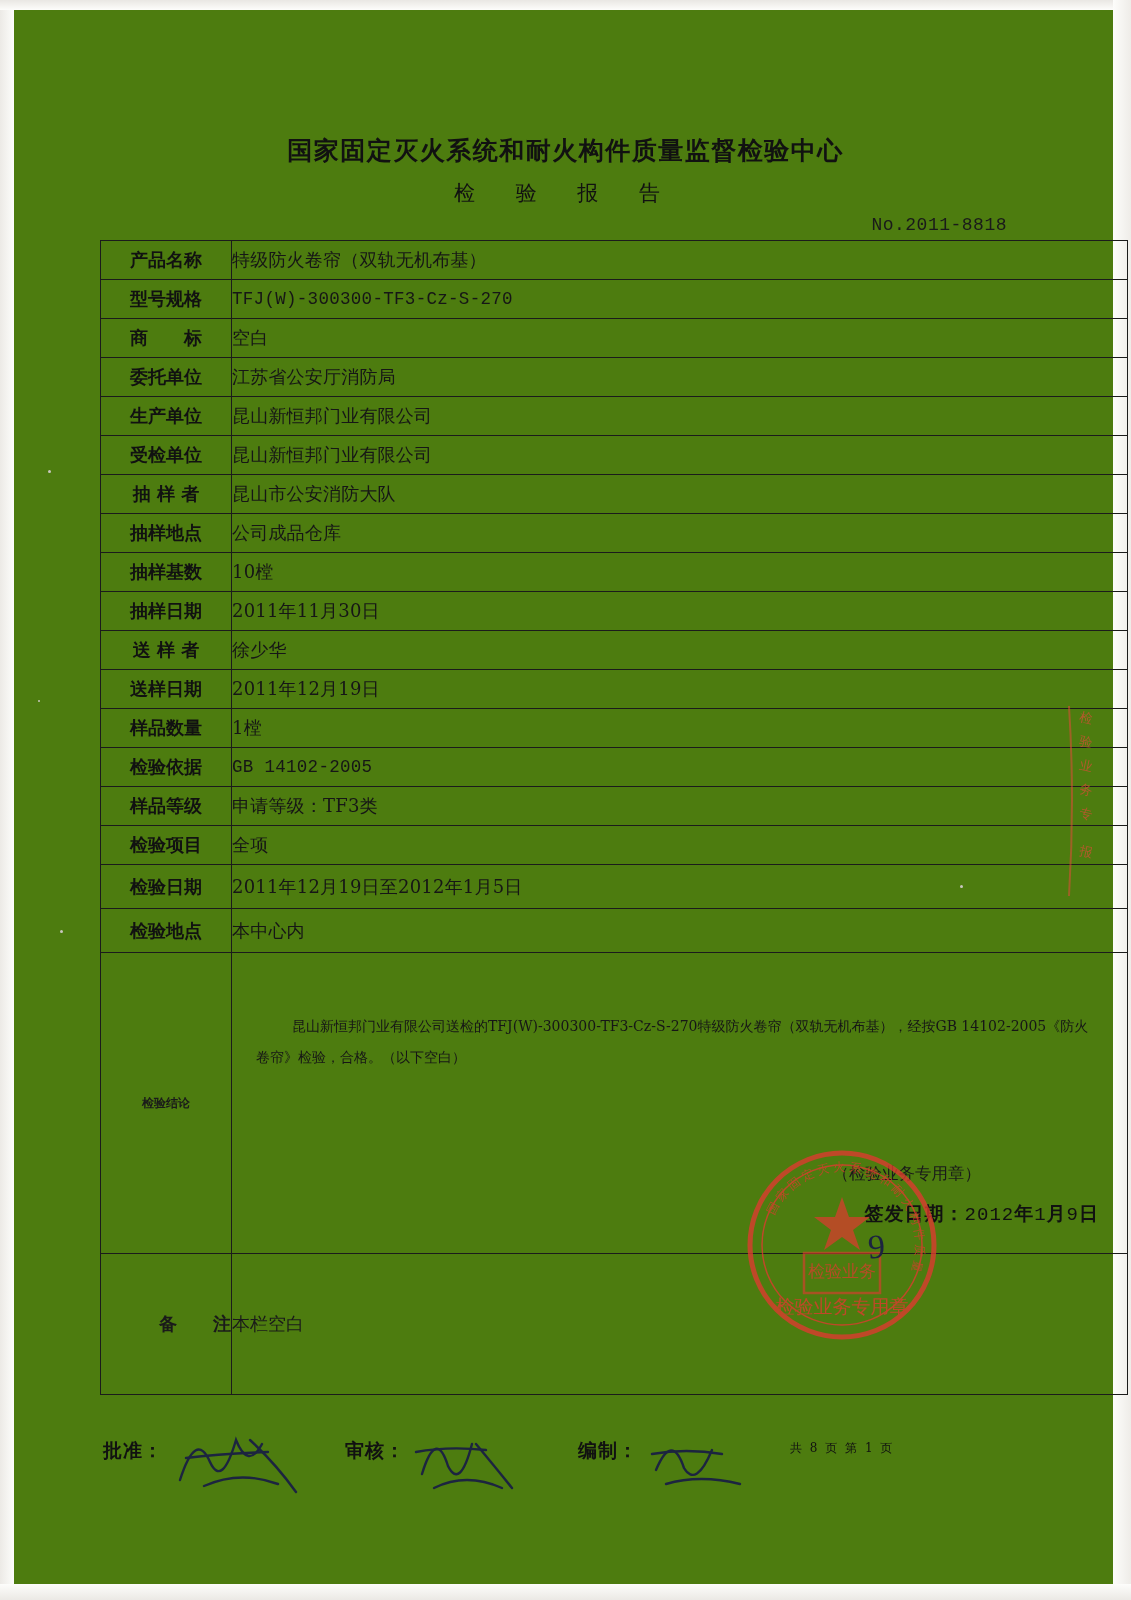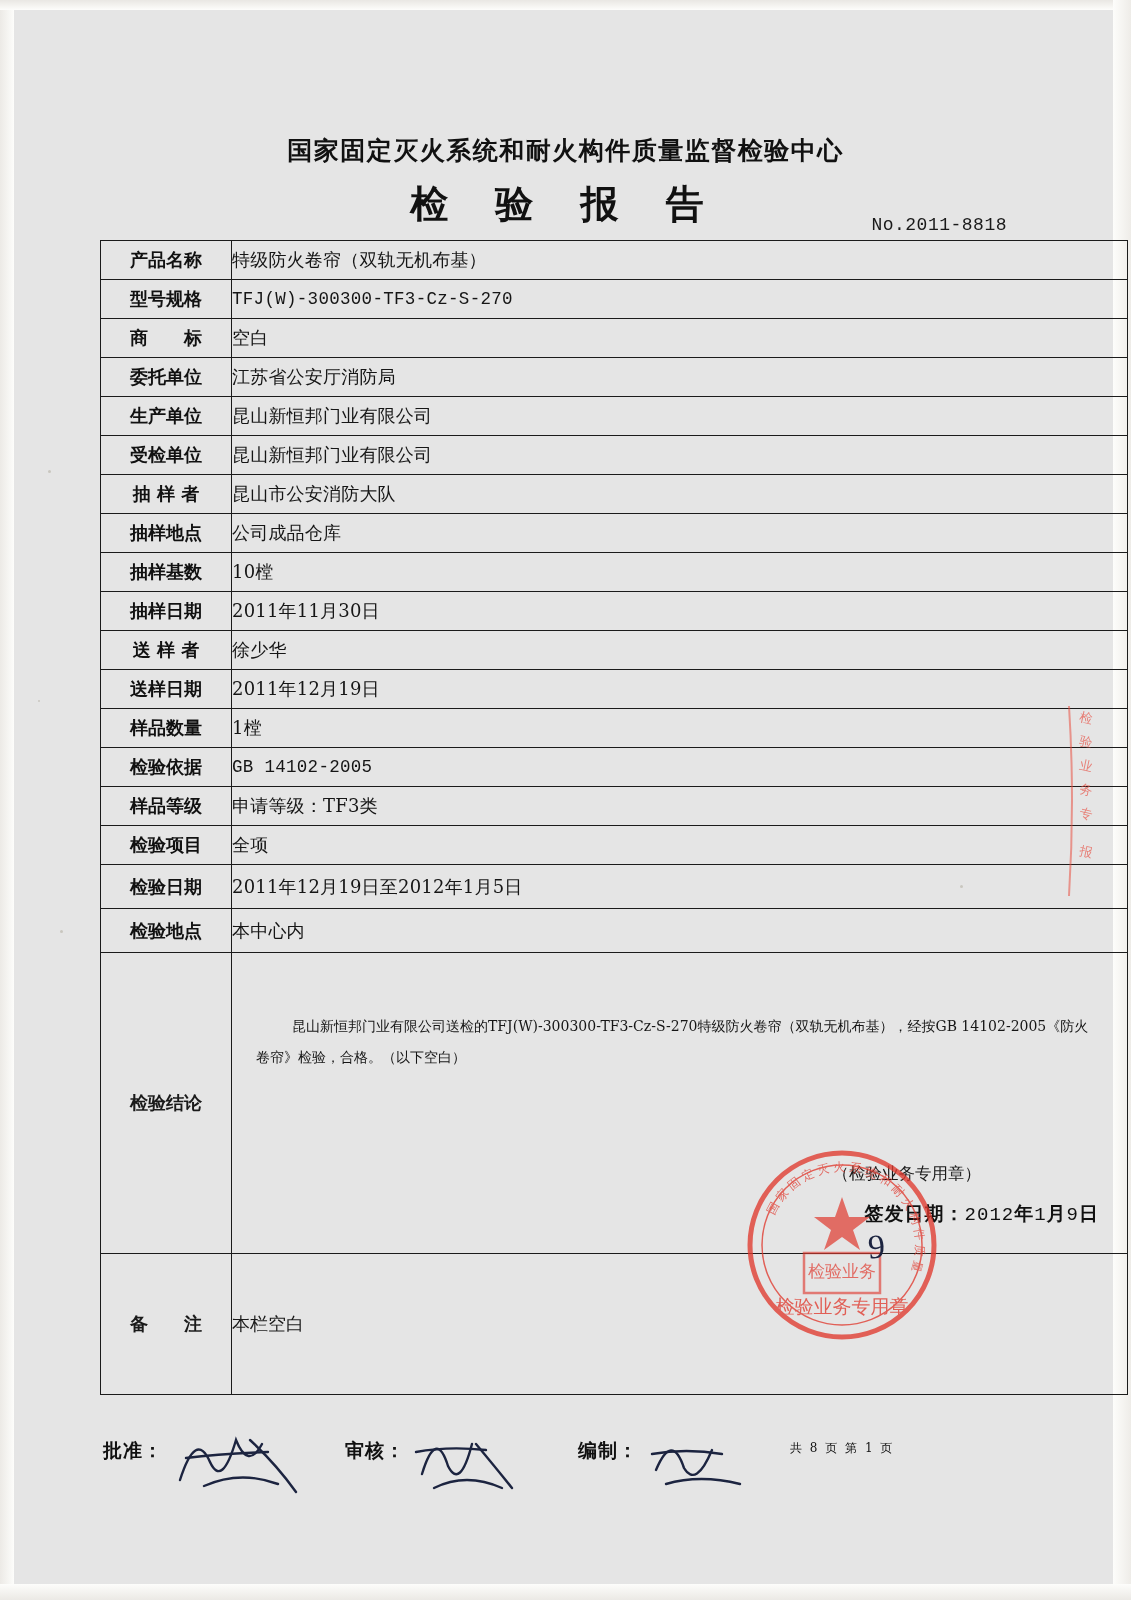--- a/index.html
+++ b/index.html
@@ -11,21 +11,21 @@
     width: 1131px;
     height: 1600px;
     position: relative;
     font-family: "Liberation Serif", serif;
     color: #1a1a1a;
     overflow: hidden;
   }
   .page {
     position: absolute;
     inset: 0;
-    background: #e5e5e5;
+    background: #4d7c0f;
   }
   
   .scan-edge-left {
     position: absolute;
     left: 0; top: 0; bottom: 0; width: 14px;
     background: linear-gradient(to right, #eceae6, #fdfdfb);
   }
   .scan-edge-top {
     position: absolute;
     left: 0; right: 0; top: 0; height: 10px;
@@ -51,22 +51,22 @@
   .title-main {
     font-family: "DejaVu Serif", serif;
     font-size: 25px;
     font-weight: bold;
     letter-spacing: 1.5px;
     color: #111;
   }
   .title-sub {
     margin-top: 12px;
     font-family: "DejaVu Serif", serif;
-    font-size: 38px;
-    font-weight: bold;
+    font-size: 21px;
+    font-weight: normal;
     letter-spacing: 17px;
     color: #111;
   }
   .report-no {
     position: absolute;
     right: 124px;
     top: 215px;
     font-family: Liberation Mono, monospace;
     font-size: 18px;
     color: #1a1a1a;
@@ -107,21 +107,21 @@
     font-family: "Liberation Mono", monospace;
     font-size: 17.5px;
     letter-spacing: 0.3px;
   }
   tr.r-tall td { height: 43px; }
 
   
   td.concl-lbl {
     text-align: center;
     font-family: "DejaVu Serif", serif;
-    font-size: 18px;
+    font-size: 12px;
     font-weight: bold;
     height: 300px;
   }
   .concl-body {
     position: relative;
     height: 300px;
     padding: 0;
   }
   .concl-text {
     padding: 58px 26px 0 24px;
@@ -149,21 +149,21 @@
     letter-spacing: 1px;
     color: #111;
   }
   .issue-line .num {
     font-family: "Liberation Mono", monospace;
     font-weight: normal;
     font-size: 19px;
   }
 
   td.remark-lbl {
-    text-align: center;
+    text-align: right;
     font-family: "DejaVu Serif", serif;
     font-size: 18px;
     font-weight: bold;
     height: 140px;
   }
   td.remark-val {
     padding-left: 14px;
     vertical-align: middle;
     font-size: 18px;
     font-family: "DejaVu Serif", serif;

